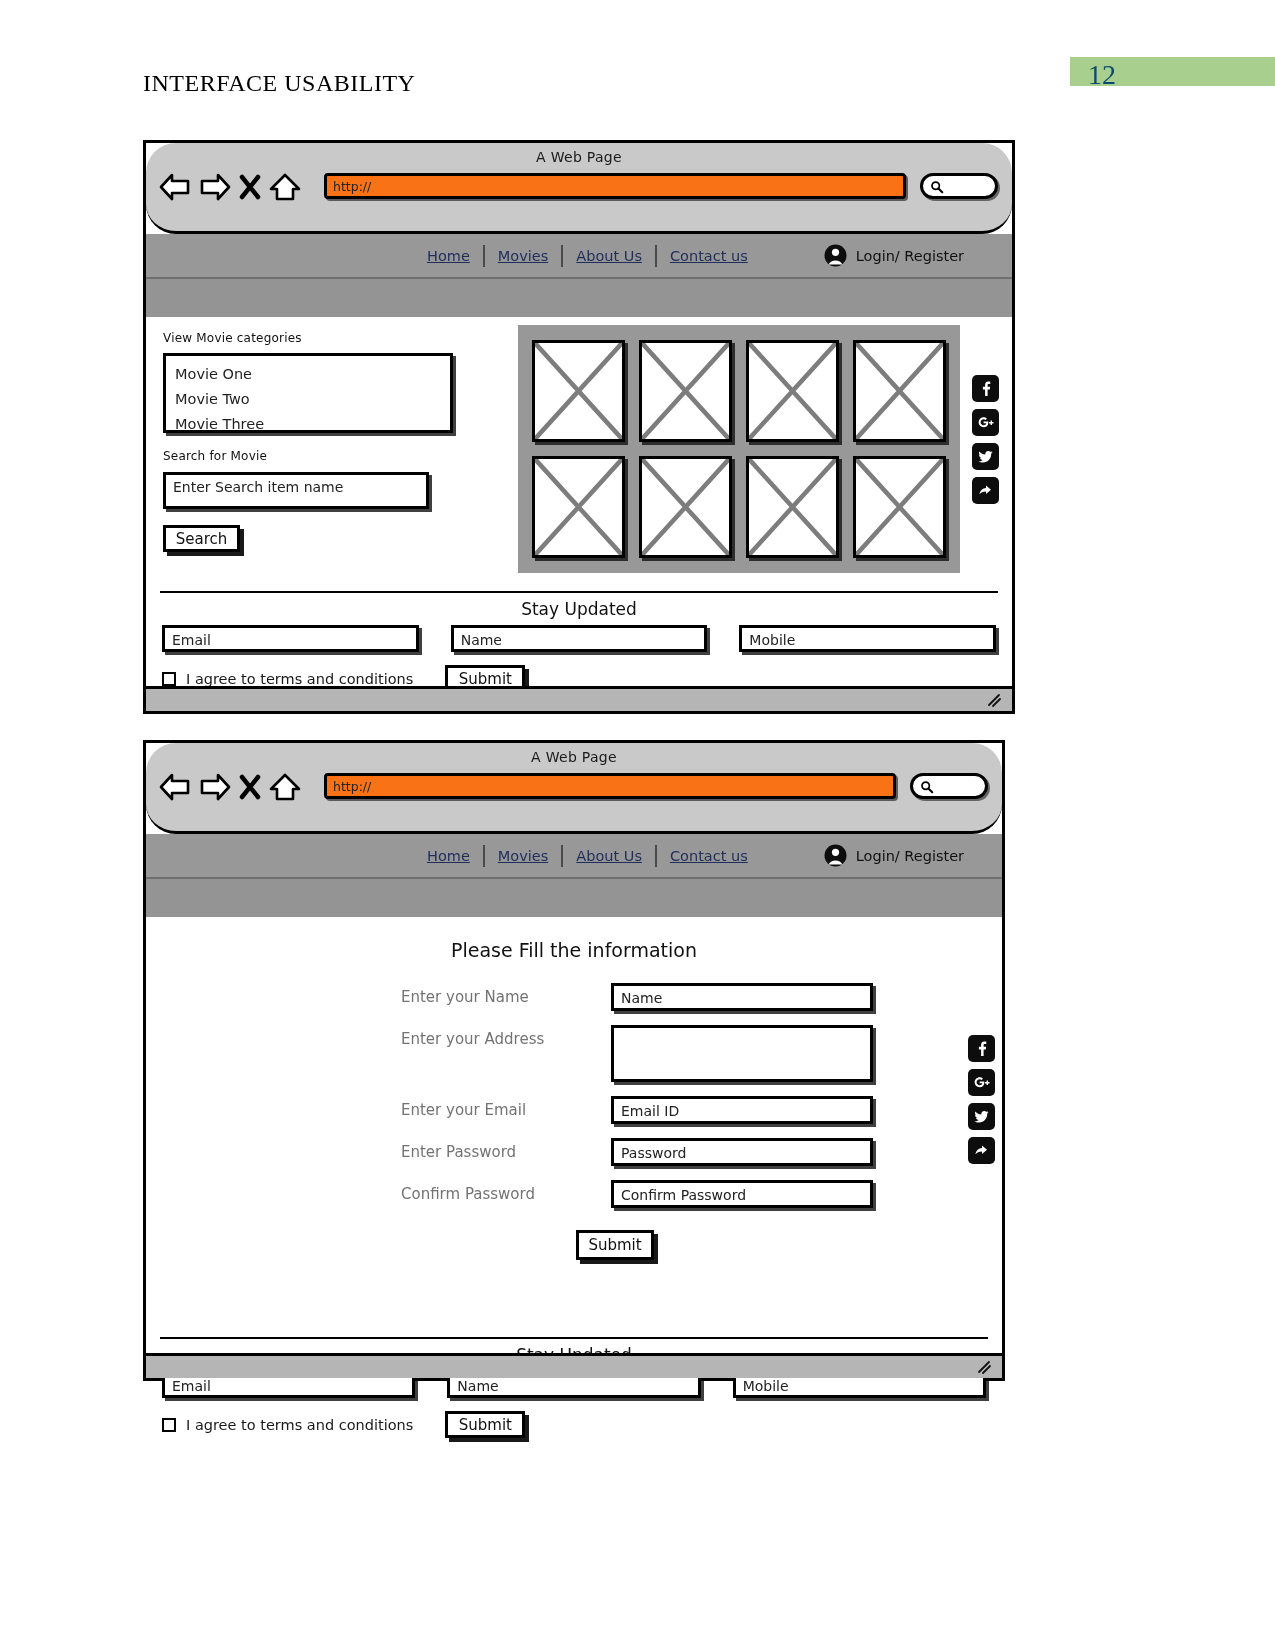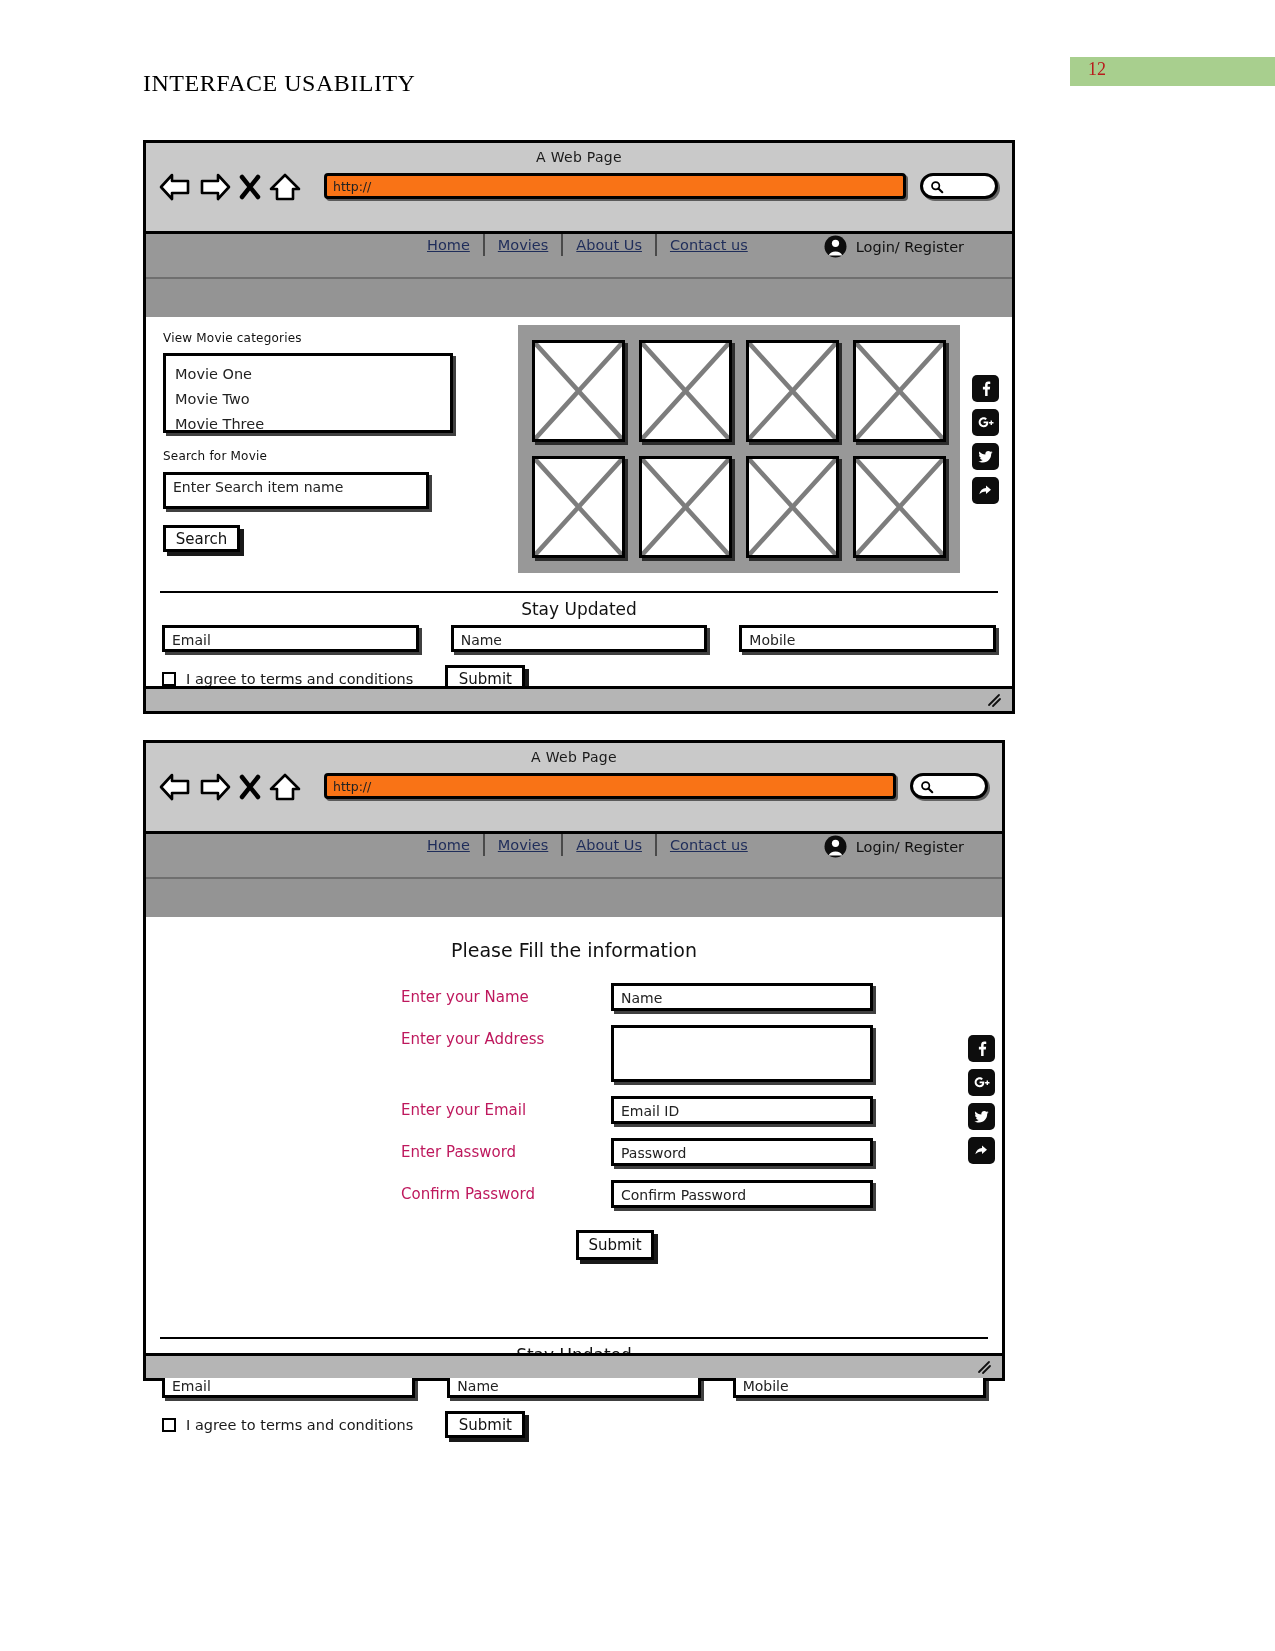--- a/index.html
+++ b/index.html
@@ -32,40 +32,41 @@
     top: 57px;
     width: 205px;
     height: 29px;
     background: #a8cf8e;
   }
   .page-badge-num {
     position: absolute;
     left: 18px;
     top: 2px;
     font-family: "Liberation Serif", serif;
-    font-size: 18px;
-    color: #b91c1c;
+    font-size: 28px;
+    color: #0c4a6e;
   }
 
   
   .browser {
     position: absolute;
     border: 3px solid #000;
     background: #ffffff;
     box-sizing: border-box;
     font-family: "DejaVu Sans", sans-serif;
   }
   #browser-1 { left: 143px; top: 140px;  width: 872px; height: 574px; }
   #browser-2 { left: 143px; top: 740px;  width: 862px; height: 641px; }
 
   .chrome {
     background: #c9c9c9;
     border-bottom: 3px solid #000;
     position: relative;
     height: 88px;
+    border-radius: 30px;
   }
   .chrome-title {
     text-align: center;
     font-size: 14px;
     color: #1a1a1a;
     padding-top: 6px;
     letter-spacing: 0.3px;
   }
   .chrome-controls {
     position: absolute;
@@ -106,21 +107,21 @@
     padding-left: 7px;
     box-shadow: 2px 2px 0 rgba(0,0,0,0.5);
   }
   .mag { width: 14px; height: 14px; }
 
   
   .site-nav {
     background: #989898;
     height: 43px;
     display: flex;
-    align-items: flex-start;
+    align-items: center;
     position: relative;
     border-bottom: 2px solid #6f6f6f;
   }
   .nav-links {
     display: flex;
     align-items: center;
     margin-left: 268px;
   }
   .nav-link {
     font-size: 14.5px;
@@ -296,21 +297,21 @@
     margin: 22px 0 0 255px;
   }
   .form-row {
     display: flex;
     align-items: flex-start;
     margin-bottom: 14px;
   }
   .form-label {
     width: 210px;
     font-size: 15px;
-    color: #be185d;
+    color: #737373;
     padding-top: 5px;
   }
   .form-field { width: 262px; height: 28px; }
   .form-field.addr { height: 57px; }
   .form-submit-wrap { margin: 22px 0 0 430px; }
   .form-submit { width: 78px; height: 30px; }
 </style>
 </head>
 <body>
 

